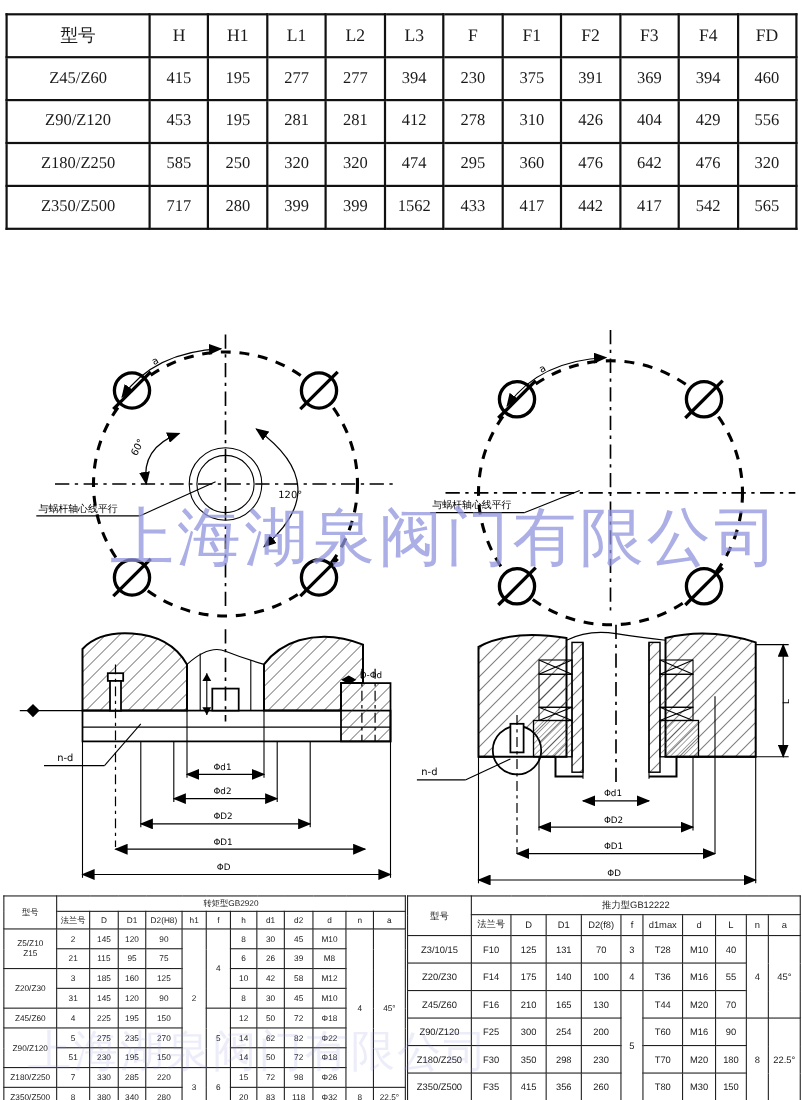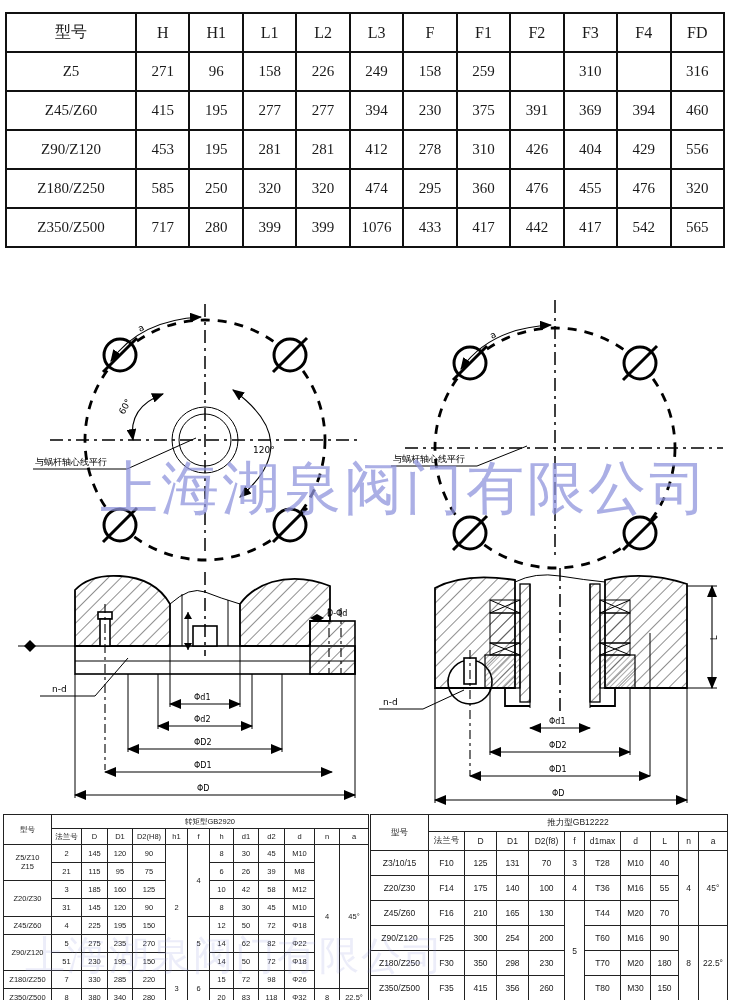--- a/index.html
+++ b/index.html
@@ -63,34 +63,20 @@
         <th>L2</th>
         <th>L3</th>
         <th>F</th>
         <th>F1</th>
         <th>F2</th>
         <th>F3</th>
         <th>F4</th>
         <th>FD</th>
       </tr>
       <tr>
-        <td>Z5</td>
-        <td>271</td>
-        <td>96</td>
-        <td>158</td>
-        <td>226</td>
-        <td>249</td>
-        <td>158</td>
-        <td>259</td>
-        <td></td>
-        <td>310</td>
-        <td></td>
-        <td>316</td>
-      </tr>
-      <tr>
         <td>Z45/Z60</td>
         <td>415</td>
         <td>195</td>
         <td>277</td>
         <td>277</td>
         <td>394</td>
         <td>230</td>
         <td>375</td>
         <td>391</td>
         <td>369</td>
@@ -114,31 +100,31 @@
       <tr>
         <td>Z180/Z250</td>
         <td>585</td>
         <td>250</td>
         <td>320</td>
         <td>320</td>
         <td>474</td>
         <td>295</td>
         <td>360</td>
         <td>476</td>
-        <td>455</td>
+        <td>642</td>
         <td>476</td>
         <td>320</td>
       </tr>
       <tr>
         <td>Z350/Z500</td>
         <td>717</td>
         <td>280</td>
         <td>399</td>
         <td>399</td>
-        <td>1076</td>
+        <td>1562</td>
         <td>433</td>
         <td>417</td>
         <td>442</td>
         <td>417</td>
         <td>542</td>
         <td>565</td>
       </tr>
     </tbody>
       </table>
   </div>

